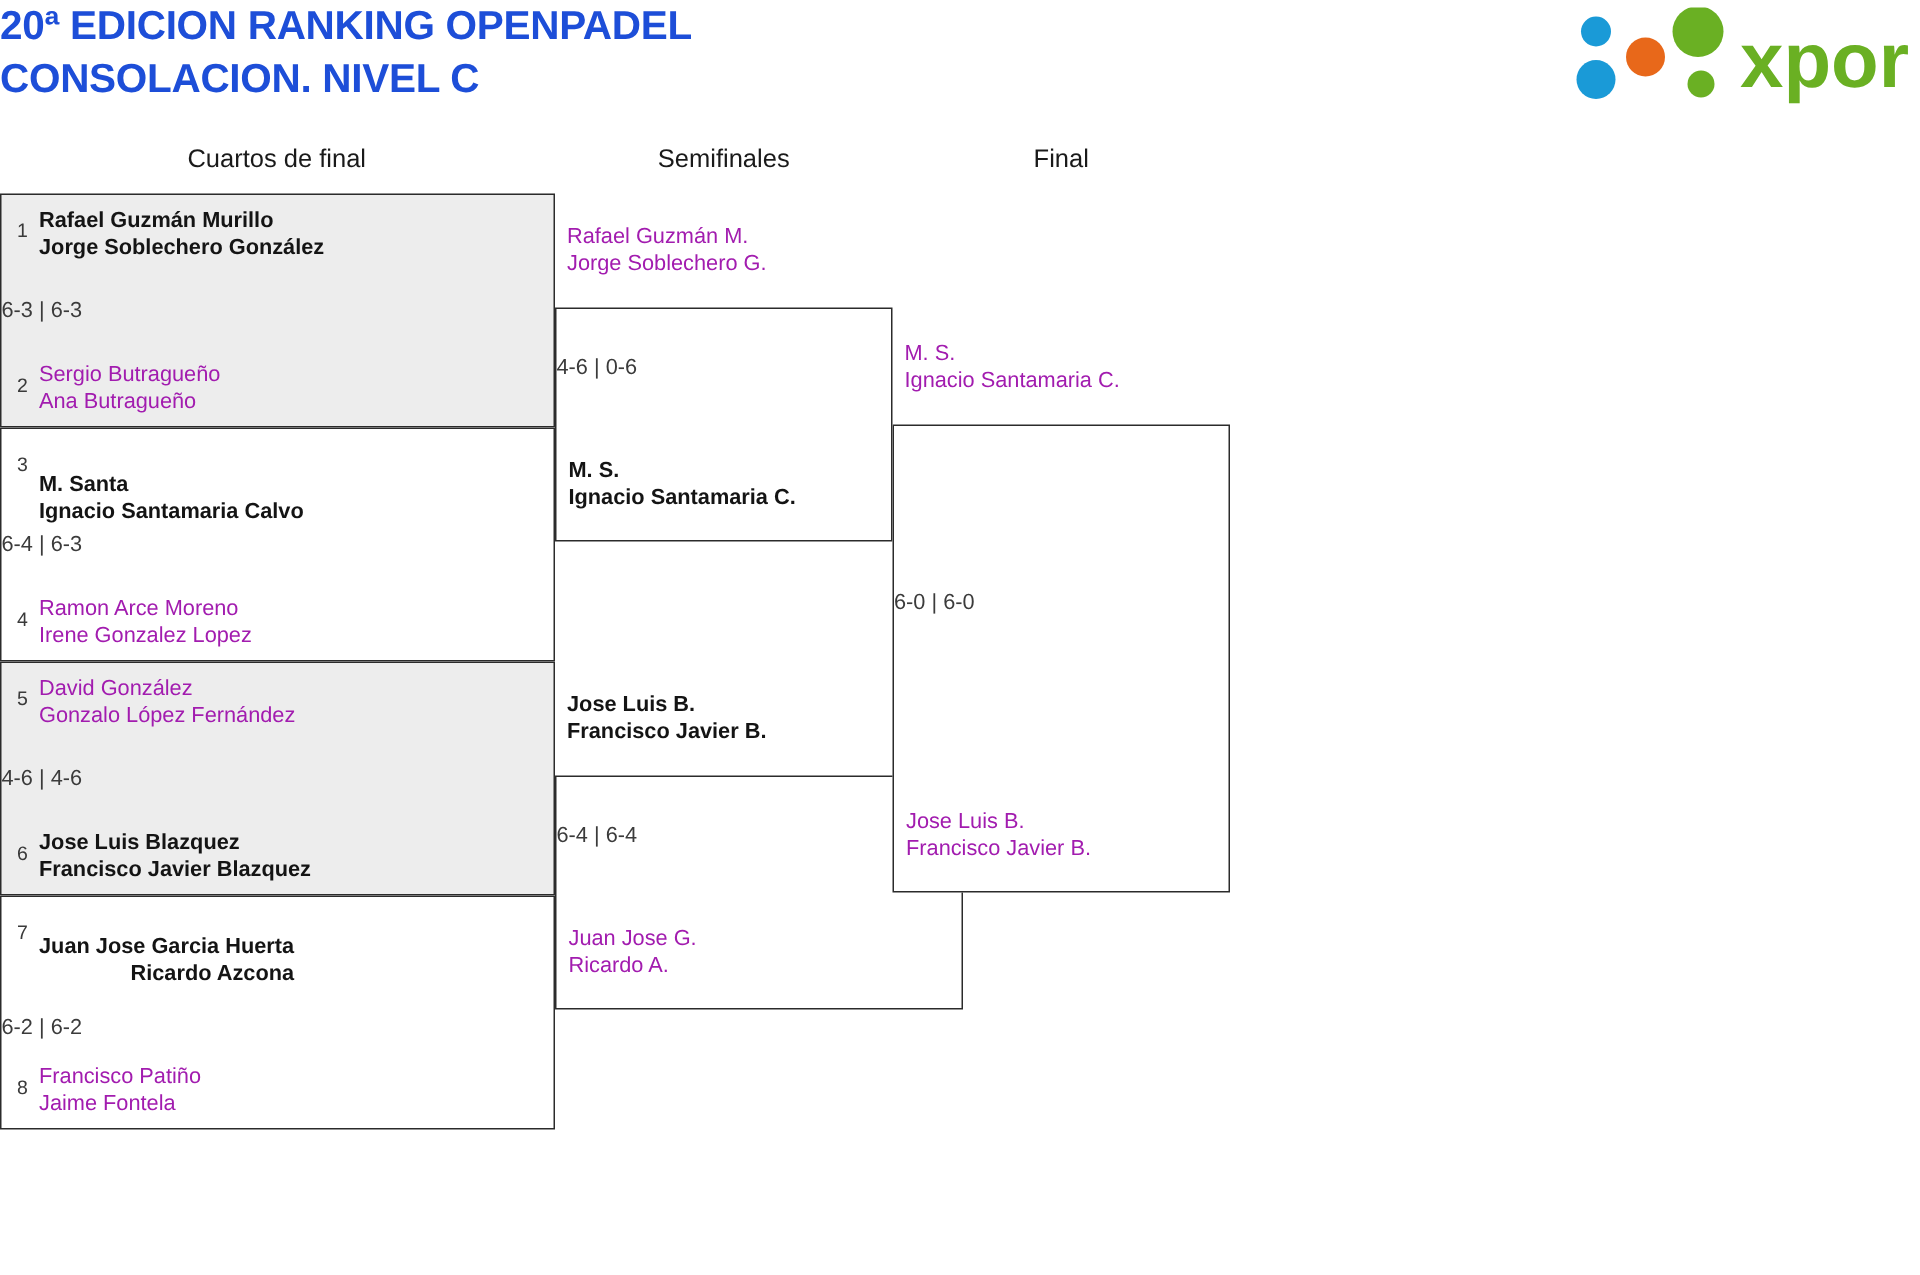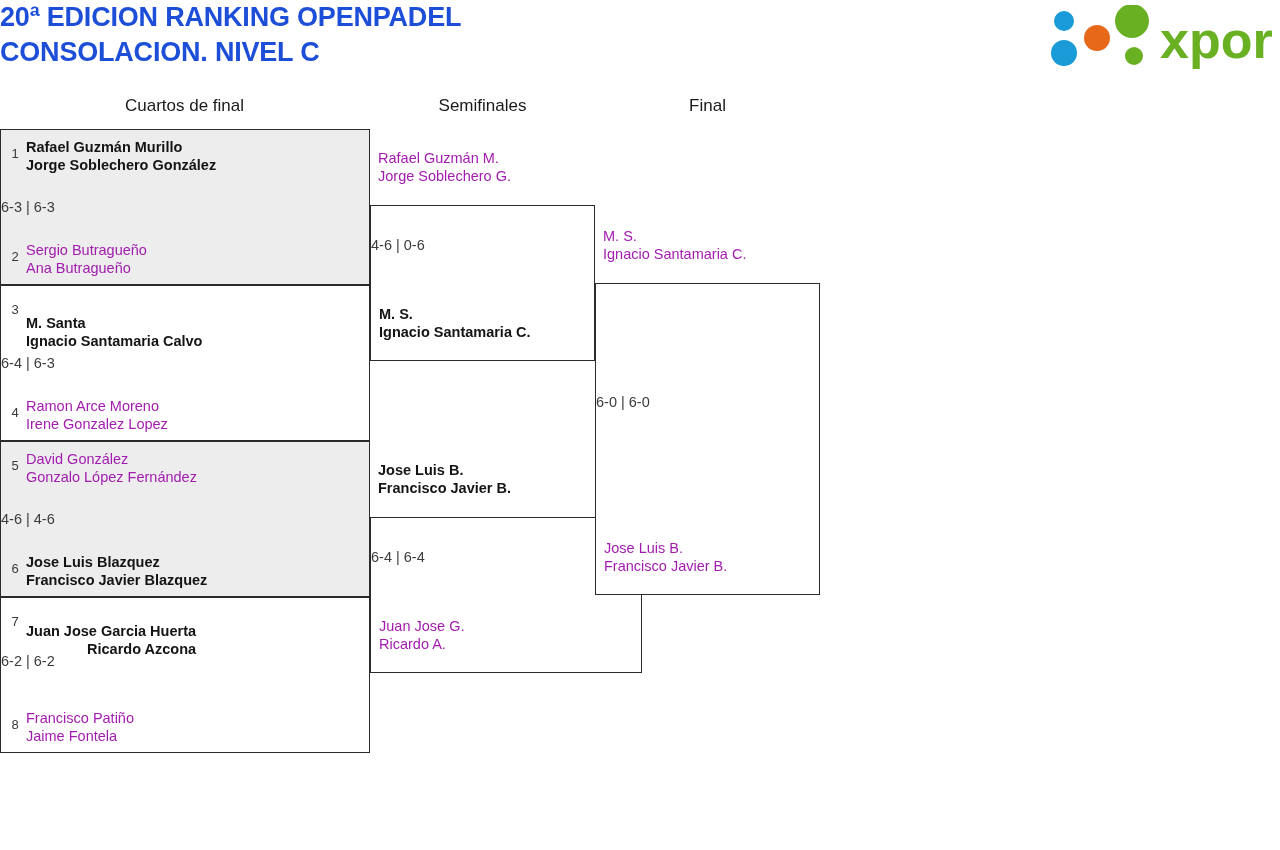--- a/index.html
+++ b/index.html
@@ -155,21 +155,21 @@
         <span class="ln">Francisco Javier Blazquez</span>
       </span>
     </div>
 
     <div class="match" style="left:0px; top:597px; width:370px; height:156px;">
       <span class="seed" style="top:16px;">7</span>
       <span class="team win" style="top:24px;text-align:right;">
         <span class="ln">Juan Jose Garcia Huerta</span>
         <span class="ln">Ricardo Azcona</span>
       </span>
-      <span class="score" style="top:55px; left:0; width:355px;">6-2 | 6-2</span>
+      <span class="score" style="top:79px; left:0; width:355px;">6-2 | 6-2</span>
       <span class="seed" style="top:119px;">8</span>
       <span class="team" style="top:111px;">
         <span class="ln">Francisco Patiño</span>
         <span class="ln">Jaime Fontela</span>
       </span>
     </div>
 
     <div class="match" style="left:370px; top:205px; width:225px; height:156px;">
       <span class="score" style="top:31px; left:0; width:223px;">4-6 | 0-6</span>
       <span class="team win outside" style="top:99px;">

